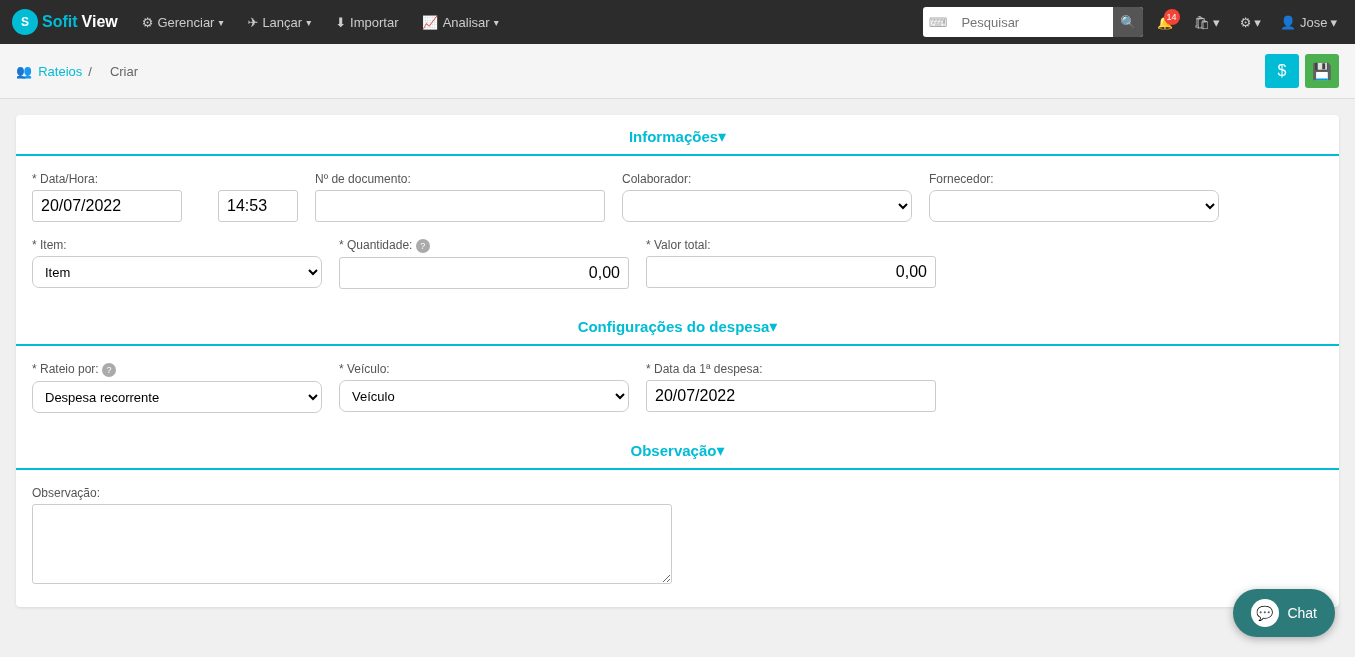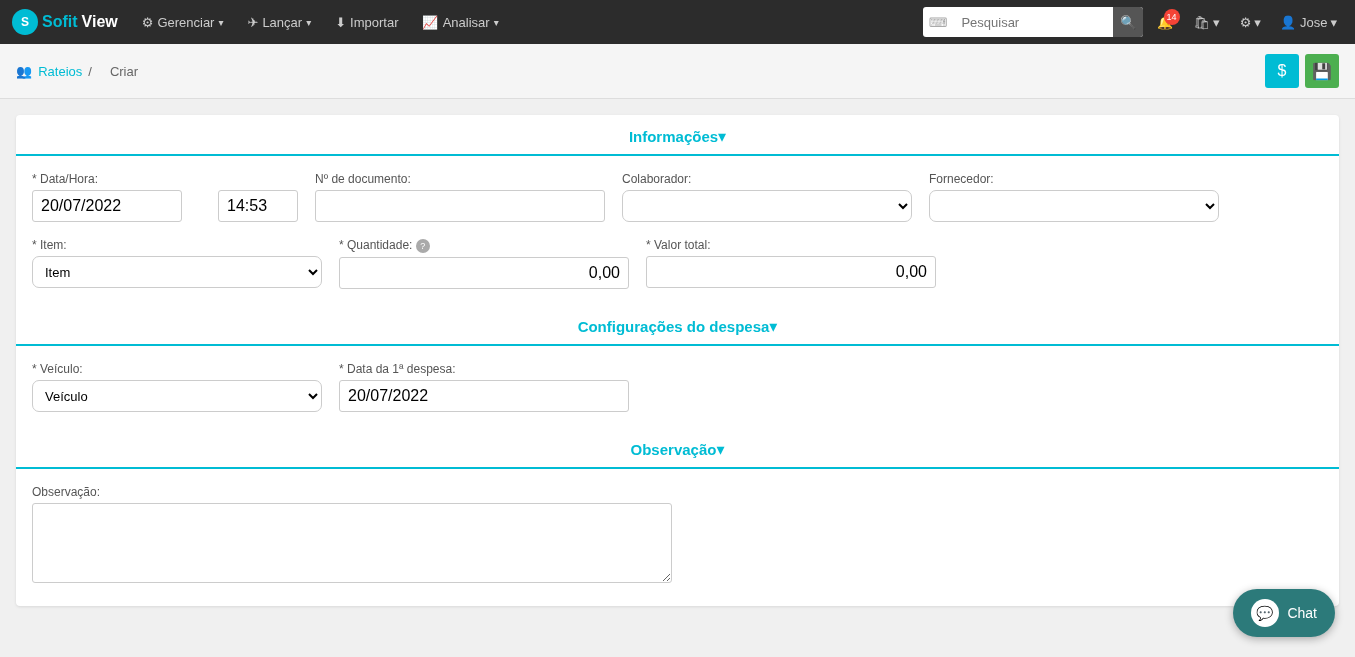--- a/index.html
+++ b/index.html
@@ -370,20 +370,29 @@
       </div>
     </div>
 
     <div class="section-header">
       <span class="section-title">Configurações do despesa</span>
       <span class="section-toggle">▾</span>
     </div>
     <div class="form-section">
       <div class="form-row">
         <div class="form-group">
+          <label class="form-label">
+            <span>* Rateio por:</span>
+            <span class="info-icon">?</span>
+          </label>
+          <select class="form-select w-290">
+            <option>Despesa recorrente</option>
+          </select>
+        </div>
+        <div class="form-group">
           <label class="form-label">* Veículo:</label>
           <select class="form-select w-290">
             <option>Veículo</option>
           </select>
         </div>
         <div class="form-group">
           <label class="form-label">* Data da 1ª despesa:</label>
           <input type="text" class="form-input w-290" value="20/07/2022" style="">
         </div>
       </div>

